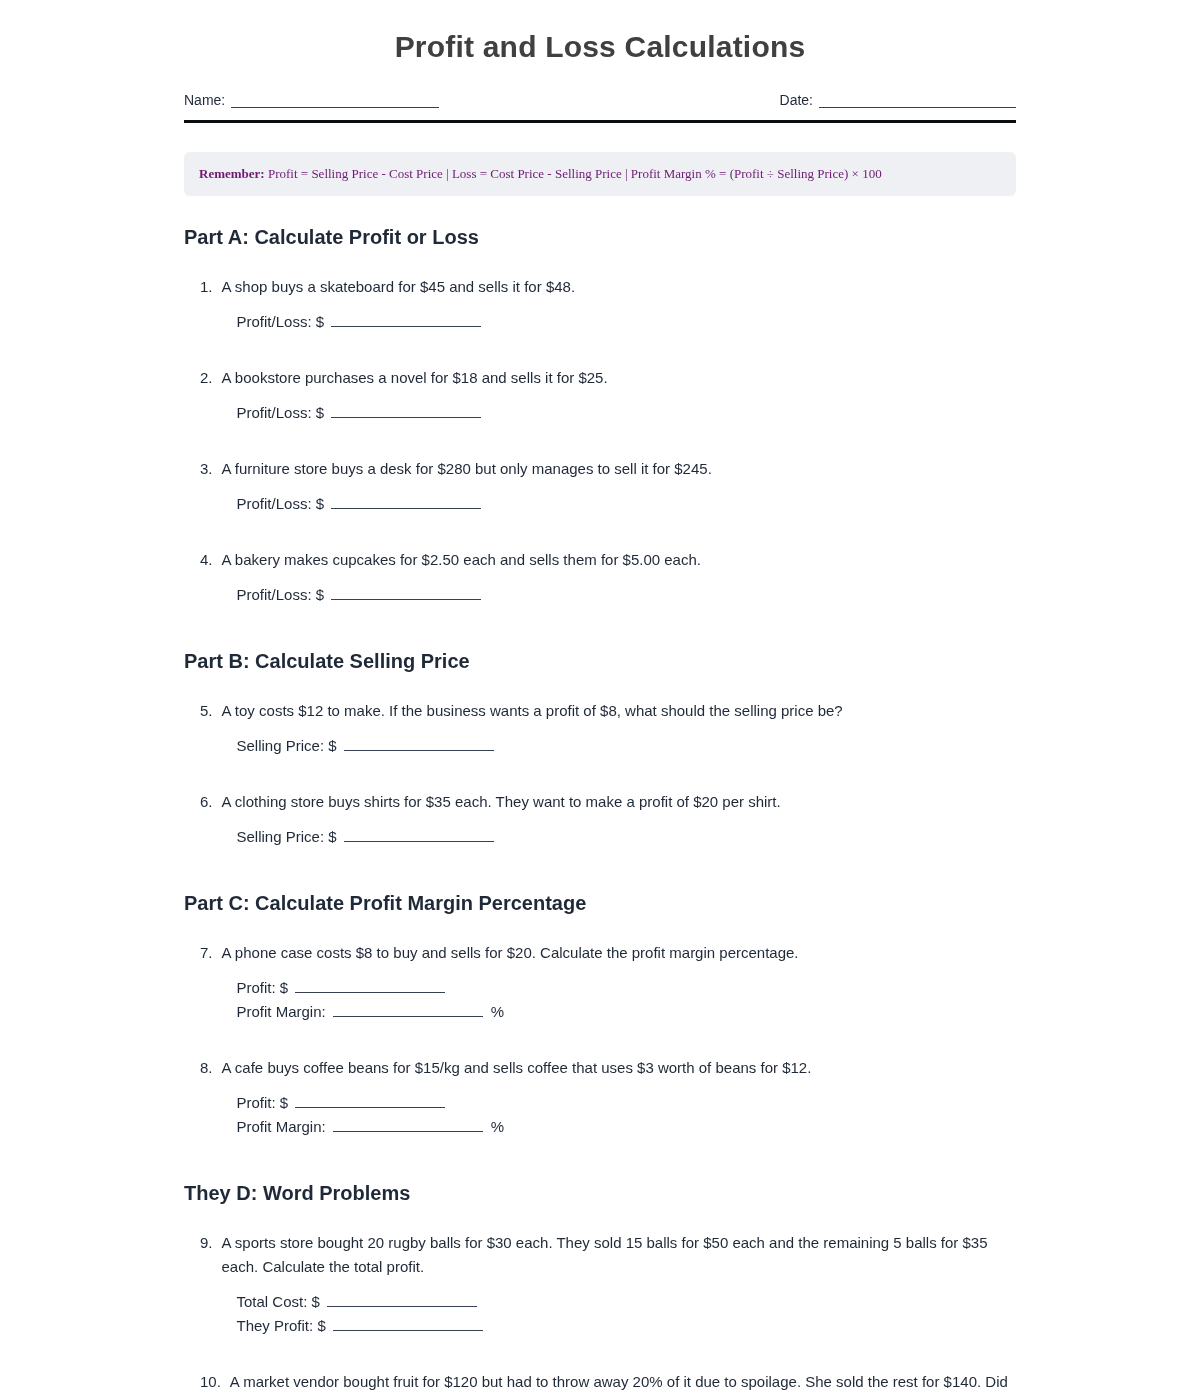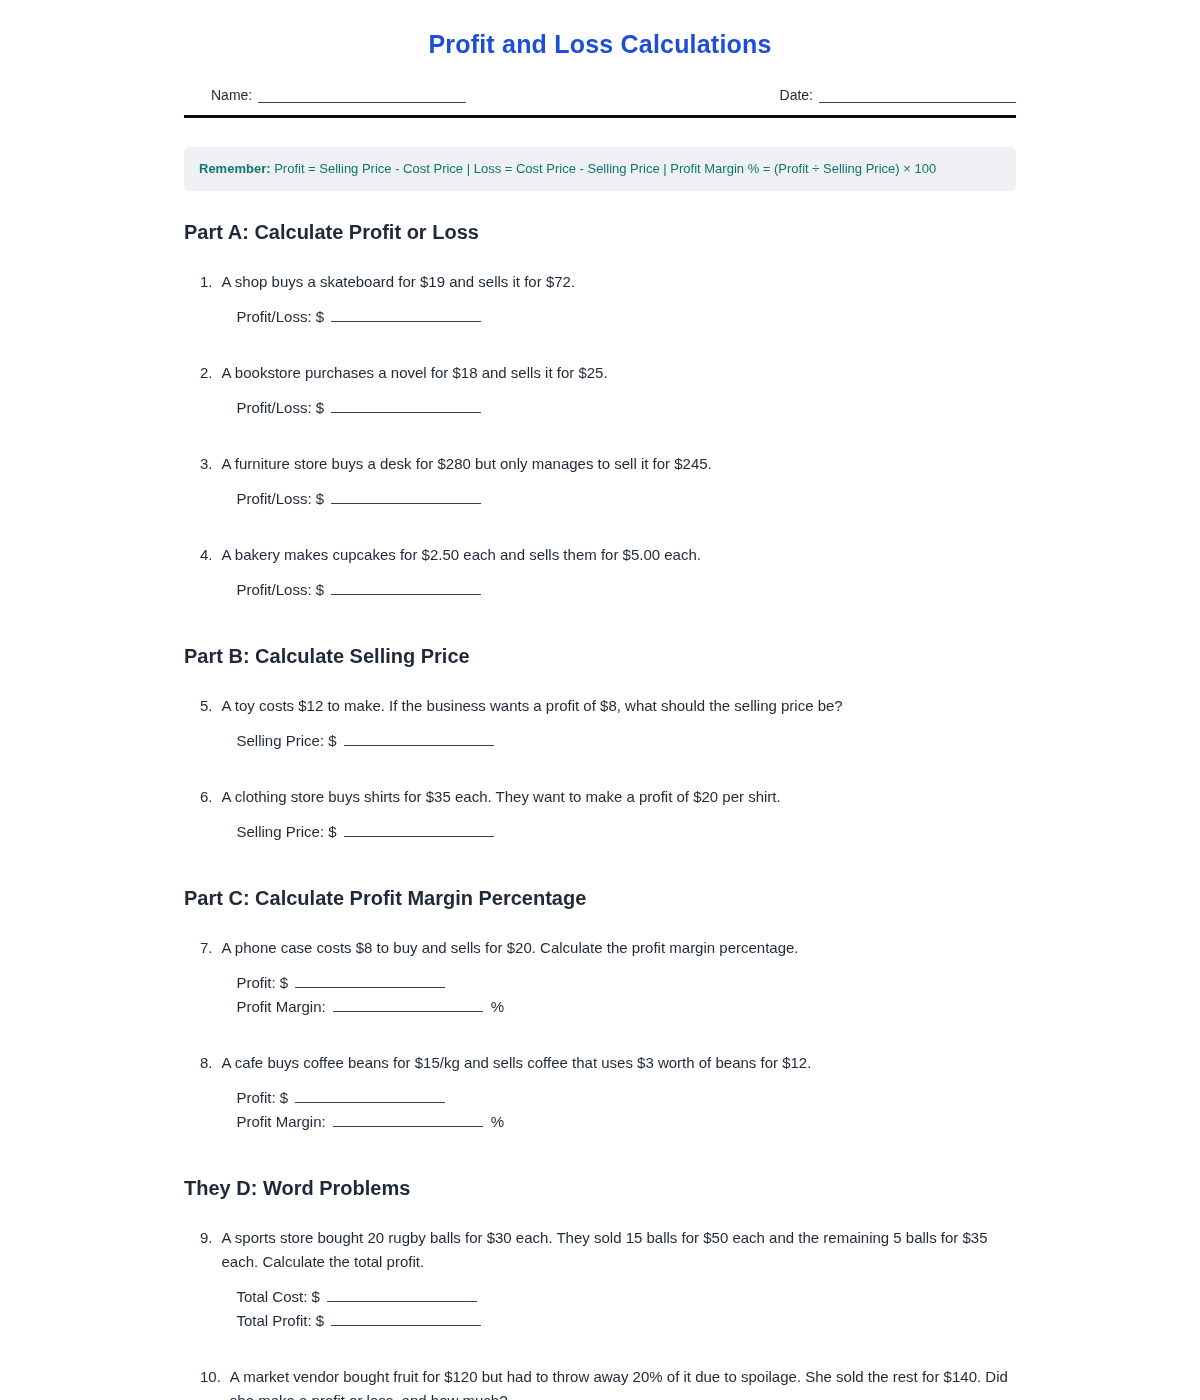--- a/index.html
+++ b/index.html
@@ -17,55 +17,56 @@
     background: #ffffff;
     overflow: hidden;
   }
   .content {
     width: 832px;
     margin-left: 184px;
     padding-top: 30px;
   }
   .doc-title {
     text-align: center;
-    font-size: 25px;
+    font-size: 30px;
     font-weight: bold;
-    color: #1d4ed8;
+    color: #404040;
     letter-spacing: 0.2px;
   }
   .name-date-row {
     margin-top: 28px;
     display: flex;
     justify-content: space-between;
     align-items: flex-end;
     font-size: 14px;
   }
   .field-group { display: flex; align-items: flex-end; }
-  .field-label { margin-right: 6px; margin-left: 27px; }
+  .field-label { margin-right: 6px; }
   .blank {
     display: inline-block;
     border-bottom: 1.5px solid #374151;
     height: 15px;
     vertical-align: baseline;
   }
   .name-blank { width: 208px; }
   .date-blank { width: 197px; }
   .divider {
     margin-top: 12px;
     border-bottom: 3px solid #0a0d12;
     width: 832px;
   }
   .remember-box {
     margin-top: 29px;
     background: #eef0f3;
     border-radius: 6px;
     padding: 14px 15px;
     font-size: 13px;
     line-height: 16px;
-    color: #0f766e;
+    color: #701a75;
+    font-family: Liberation Serif, serif;
   }
   .remember-label { font-weight: bold; }
   .section-heading {
     font-size: 20px;
     font-weight: bold;
     margin-top: 43px;
     color: #1f2937;
   }
   .section-heading.first { margin-top: 30px; }
   .items { margin-top: 26px; }
@@ -119,21 +120,21 @@
       <span class="remember-label">Remember:</span>
       <span class="remember-text">Profit = Selling Price - Cost Price | Loss = Cost Price - Selling Price | Profit Margin % = (Profit ÷ Selling Price) × 100</span>
     </div>
 
     <h2 class="section-heading first">Part A: Calculate Profit or Loss</h2>
     <div class="items">
 
       <div class="item">
         <span class="item-number">1.</span>
         <div class="item-body">
-          <div class="question-text">A shop buys a skateboard for $19 and sells it for $72.</div>
+          <div class="question-text">A shop buys a skateboard for $45 and sells it for $48.</div>
           <div class="answers">
             <div class="answer-line">
               <span>Profit/Loss: $</span><span class="answer-blank"></span>
             </div>
           </div>
         </div>
       </div>
 
       <div class="item">
         <span class="item-number">2.</span>
@@ -242,21 +243,21 @@
 
       <div class="item">
         <span class="item-number">9.</span>
         <div class="item-body">
           <div class="question-text">A sports store bought 20 rugby balls for $30 each. They sold 15 balls for $50 each and the remaining 5 balls for $35 each. Calculate the total profit.</div>
           <div class="answers">
             <div class="answer-line">
               <span>Total Cost: $</span><span class="answer-blank"></span>
             </div>
             <div class="answer-line">
-              <span>Total Profit: $</span><span class="answer-blank"></span>
+              <span>They Profit: $</span><span class="answer-blank"></span>
             </div>
           </div>
         </div>
       </div>
 
       <div class="item">
         <span class="item-number">10.</span>
         <div class="item-body">
           <div class="question-text">A market vendor bought fruit for $120 but had to throw away 20% of it due to spoilage. She sold the rest for $140. Did she make a profit or loss, and how much?</div>
           <div class="answers">

